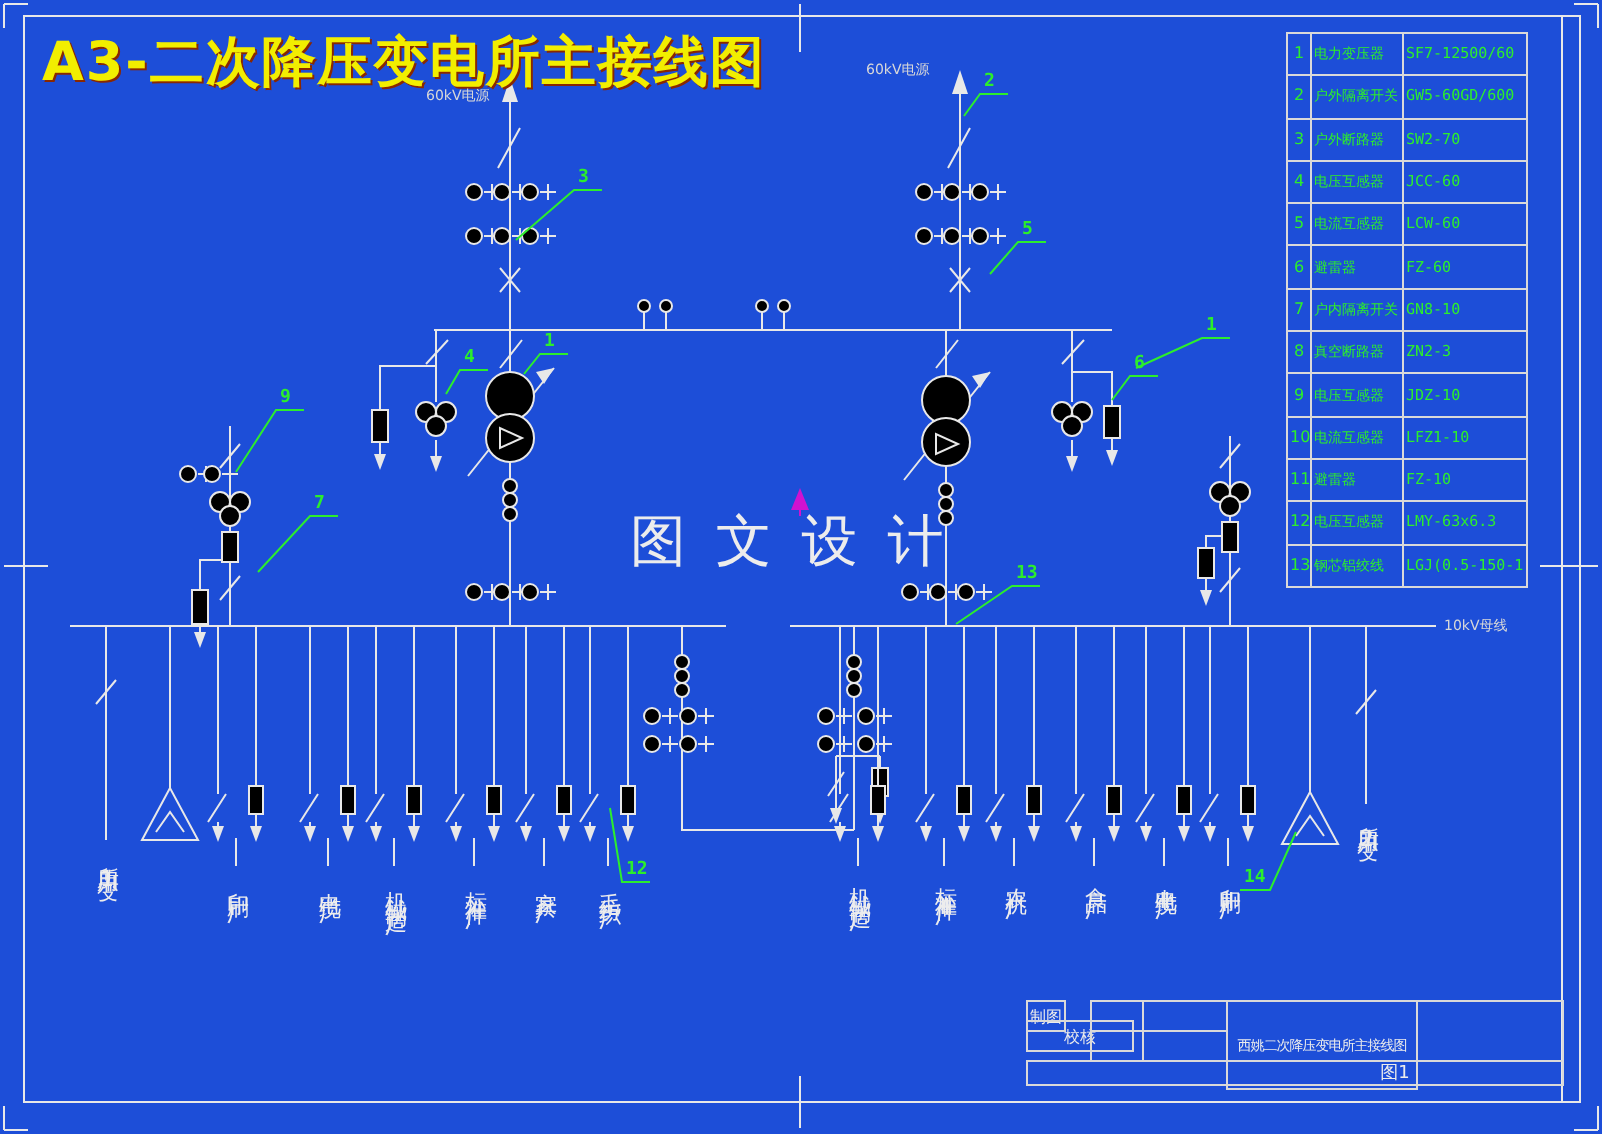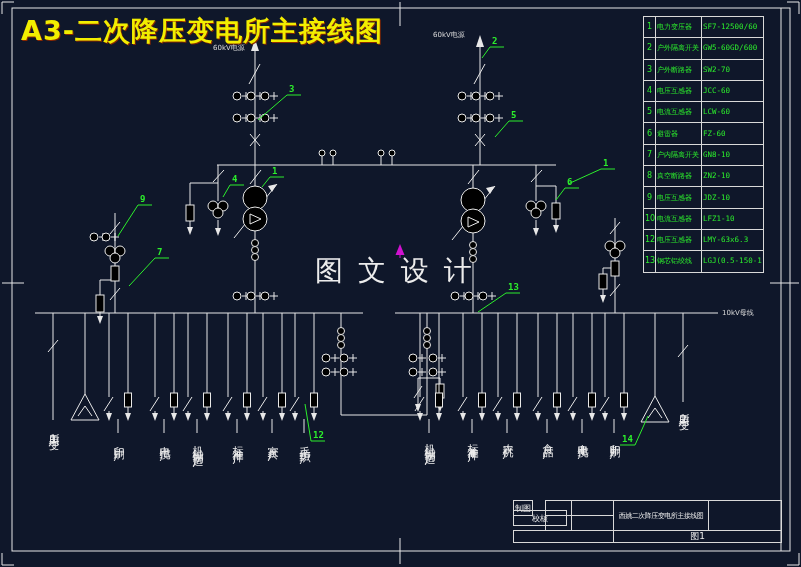--- a/index.html
+++ b/index.html
@@ -1,16 +1,16 @@
 <!DOCTYPE html>
 <html><head>
 <meta charset="utf-8">
 <style>
   html,body{margin:0;padding:0;background:#060606}
-  .stage{position:relative;width:801px;height:567px;background:#0f172a;overflow:hidden;
+  .stage{position:relative;width:801px;height:567px;background:#1d4ed8;overflow:hidden;
          font-family:"DejaVu Sans",sans-serif}
   svg.art{position:absolute;left:0;top:0}
   .w{stroke:#e8e8e8;fill:none;stroke-width:1}
   .g{stroke:#2cee2c;fill:none;stroke-width:1}
   .page-title{position:absolute;left:21px;top:13px;font-size:27px;font-weight:bold;
               color:#f2ee00;letter-spacing:1px;white-space:nowrap;
               text-shadow:1px 1px 0 #8a2800}
   .watermark{position:absolute;left:315px;top:252px;font-size:28px;color:#ececec;
              letter-spacing:3px;white-space:nowrap}
   .tiny{position:absolute;font-size:7px;color:#d8d8d8;white-space:nowrap;line-height:8px}
@@ -305,31 +305,36 @@
           <td class="model">FZ-60</td>
         </tr>
         <tr>
           <td class="no">7</td>
           <td class="name">户内隔离开关</td>
           <td class="model">GN8-10</td>
         </tr>
         <tr>
           <td class="no">8</td>
           <td class="name">真空断路器</td>
-          <td class="model">ZN2-10</td>
+          <td class="model">ZN2-3</td>
         </tr>
         <tr>
           <td class="no">9</td>
           <td class="name">电压互感器</td>
           <td class="model">JDZ-10</td>
         </tr>
         <tr>
           <td class="no">10</td>
           <td class="name">电流互感器</td>
           <td class="model">LFZ1-10</td>
+        </tr>
+        <tr>
+          <td class="no">11</td>
+          <td class="name">避雷器</td>
+          <td class="model">FZ-10</td>
         </tr>
         <tr>
           <td class="no">12</td>
           <td class="name">电压互感器</td>
           <td class="model">LMY-63x6.3</td>
         </tr>
         <tr>
           <td class="no">13</td>
           <td class="name">钢芯铝绞线</td>
           <td class="model">LGJ(0.5-150-1)</td>
@@ -369,18 +374,18 @@
       <div class="callout" style="left: 622px; top: 435px;">14</div>
     </div>
 
   <div class="tblock">
     <div class="cell" style="left:0;top:0;width:20px;height:16px">制图</div>
     <div class="cell" style="left:0;top:10px;width:54px;height:16px">校核</div>
     <div class="cell" style="left:32px;top:0;width:27px;height:16px"></div>
     <div class="cell" style="left:32px;top:15px;width:27px;height:16px"></div>
     <div class="cell" style="left:58px;top:0;width:43px;height:16px"></div>
     <div class="cell" style="left:58px;top:15px;width:43px;height:16px"></div>
-    <div class="cell title-cell" style="left:100px;top:0;width:96px;height:31px">西姚二次降压变电所主接线图</div>
+    <div class="cell title-cell" style="left:100px;top:0;width:96px;height:45px">西姚二次降压变电所主接线图</div>
     <div class="cell" style="left:195px;top:0;width:74px;height:31px"></div>
     <div class="cell" style="left:0;top:30px;width:101px;height:13px"></div>
     <div class="cell fig-cell" style="left:100px;top:30px;width:169px;height:13px">图1</div>
   </div>
 </div>
 
 </body></html>

